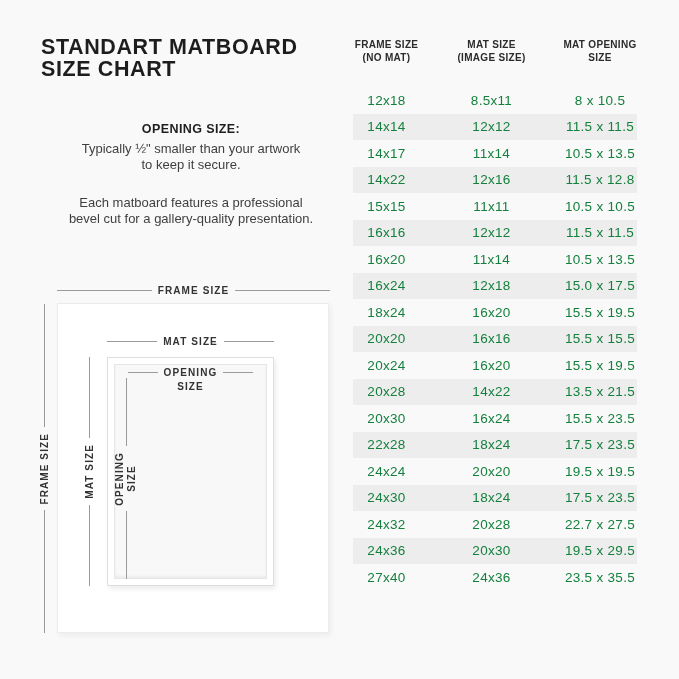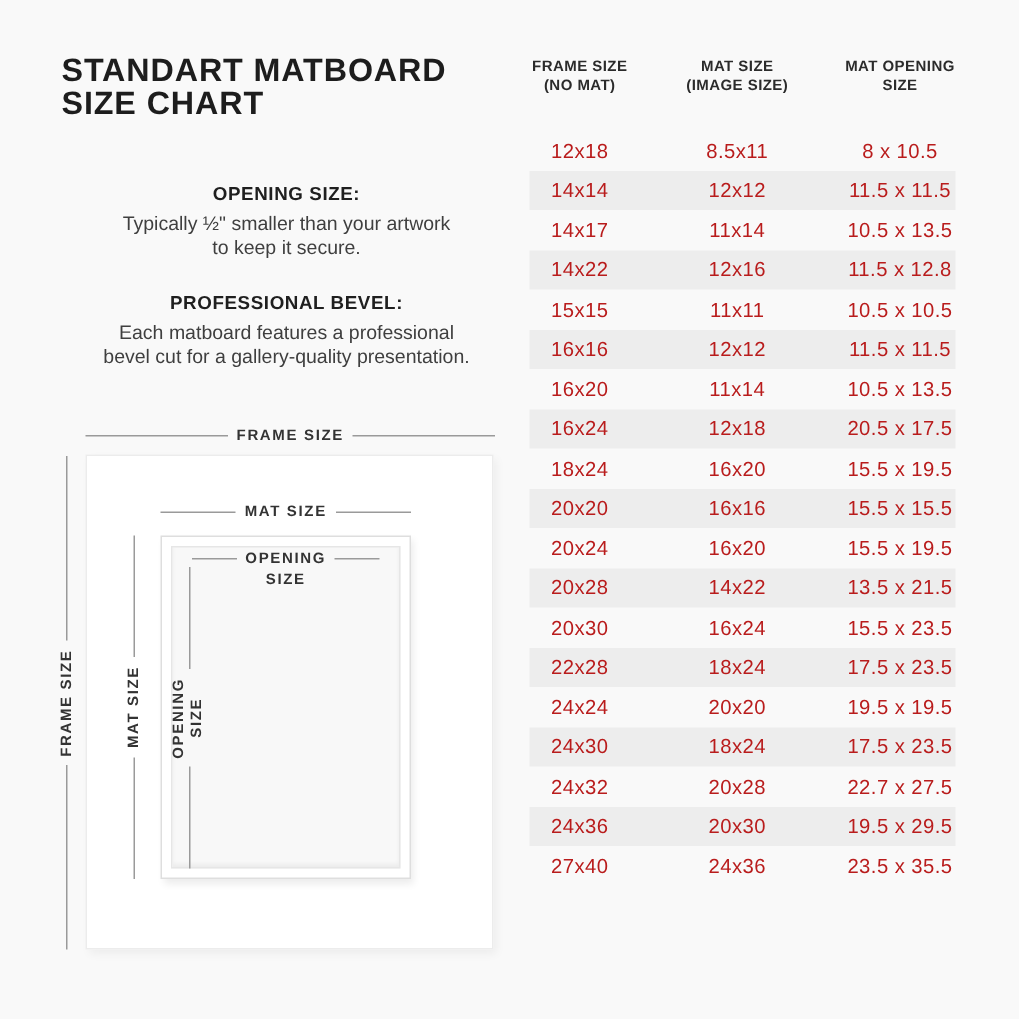--- a/index.html
+++ b/index.html
@@ -17,21 +17,21 @@
 
   
   .table{position:absolute;left:353px;top:38px;width:284px;}
   .thead{display:grid;grid-template-columns:67px 143px 74px;}
   .th{text-align:center;font-size:10px;line-height:13px;font-weight:700;
       letter-spacing:0.3px;color:#2b2b2b;}
   .th span{display:block;}
   .trows{margin-top:23px;}
   .trow{display:grid;grid-template-columns:67px 143px 74px;height:26.5px;align-items:center;}
   .trow:nth-child(even){background:#ededed;}
-  .tcell{text-align:center;font-size:13.5px;letter-spacing:0.3px;color:#b91c1c;}
+  .tcell{text-align:center;font-size:13.5px;letter-spacing:0.3px;color:#15803d;}
 
   
   .frame-box{position:absolute;left:57px;top:303px;width:272px;height:330px;box-sizing:border-box;
              background:#ffffff;border:1px solid #ececec;box-shadow:2px 3px 6px rgba(0,0,0,0.05);}
   .mat-box{position:absolute;left:107px;top:357px;width:167px;height:229px;box-sizing:border-box;
            background:#ffffff;border:1px solid #dedede;box-shadow:2px 3px 5px rgba(0,0,0,0.08);}
   .opening-box{position:absolute;left:6px;top:6px;right:6px;bottom:6px;background:#f8f8f8;
                border:1px solid #e6e6e6;box-shadow:inset 0 -2px 3px rgba(0,0,0,0.05);}
 
   .dim-h{position:absolute;display:flex;align-items:center;gap:6px;}
@@ -64,21 +64,20 @@
     <div>SIZE CHART</div>
   </div>
 
   <div class="section" id="section-opening">
     <div class="heading">OPENING SIZE:</div>
     <div class="line">Typically ½" smaller than your artwork</div>
     <div class="line">to keep it secure.</div>
   </div>
 
   <div class="section" id="section-bevel">
-    <div class="heading">PROFESSIONAL BEVEL:</div>
     <div class="line">Each matboard features a professional</div>
     <div class="line">bevel cut for a gallery-quality presentation.</div>
   </div>
 
   <div class="dim-h" id="dim-frame-h">
     <div class="ln"></div>
     <div class="dlabel">FRAME SIZE</div>
     <div class="ln"></div>
   </div>
 
@@ -169,21 +168,21 @@
           <div class="tcell">11.5 x 11.5</div>
         </div>
         <div class="trow">
           <div class="tcell">16x20</div>
           <div class="tcell">11x14</div>
           <div class="tcell">10.5 x 13.5</div>
         </div>
         <div class="trow">
           <div class="tcell">16x24</div>
           <div class="tcell">12x18</div>
-          <div class="tcell">20.5 x 17.5</div>
+          <div class="tcell">15.0 x 17.5</div>
         </div>
         <div class="trow">
           <div class="tcell">18x24</div>
           <div class="tcell">16x20</div>
           <div class="tcell">15.5 x 19.5</div>
         </div>
         <div class="trow">
           <div class="tcell">20x20</div>
           <div class="tcell">16x16</div>
           <div class="tcell">15.5 x 15.5</div>

